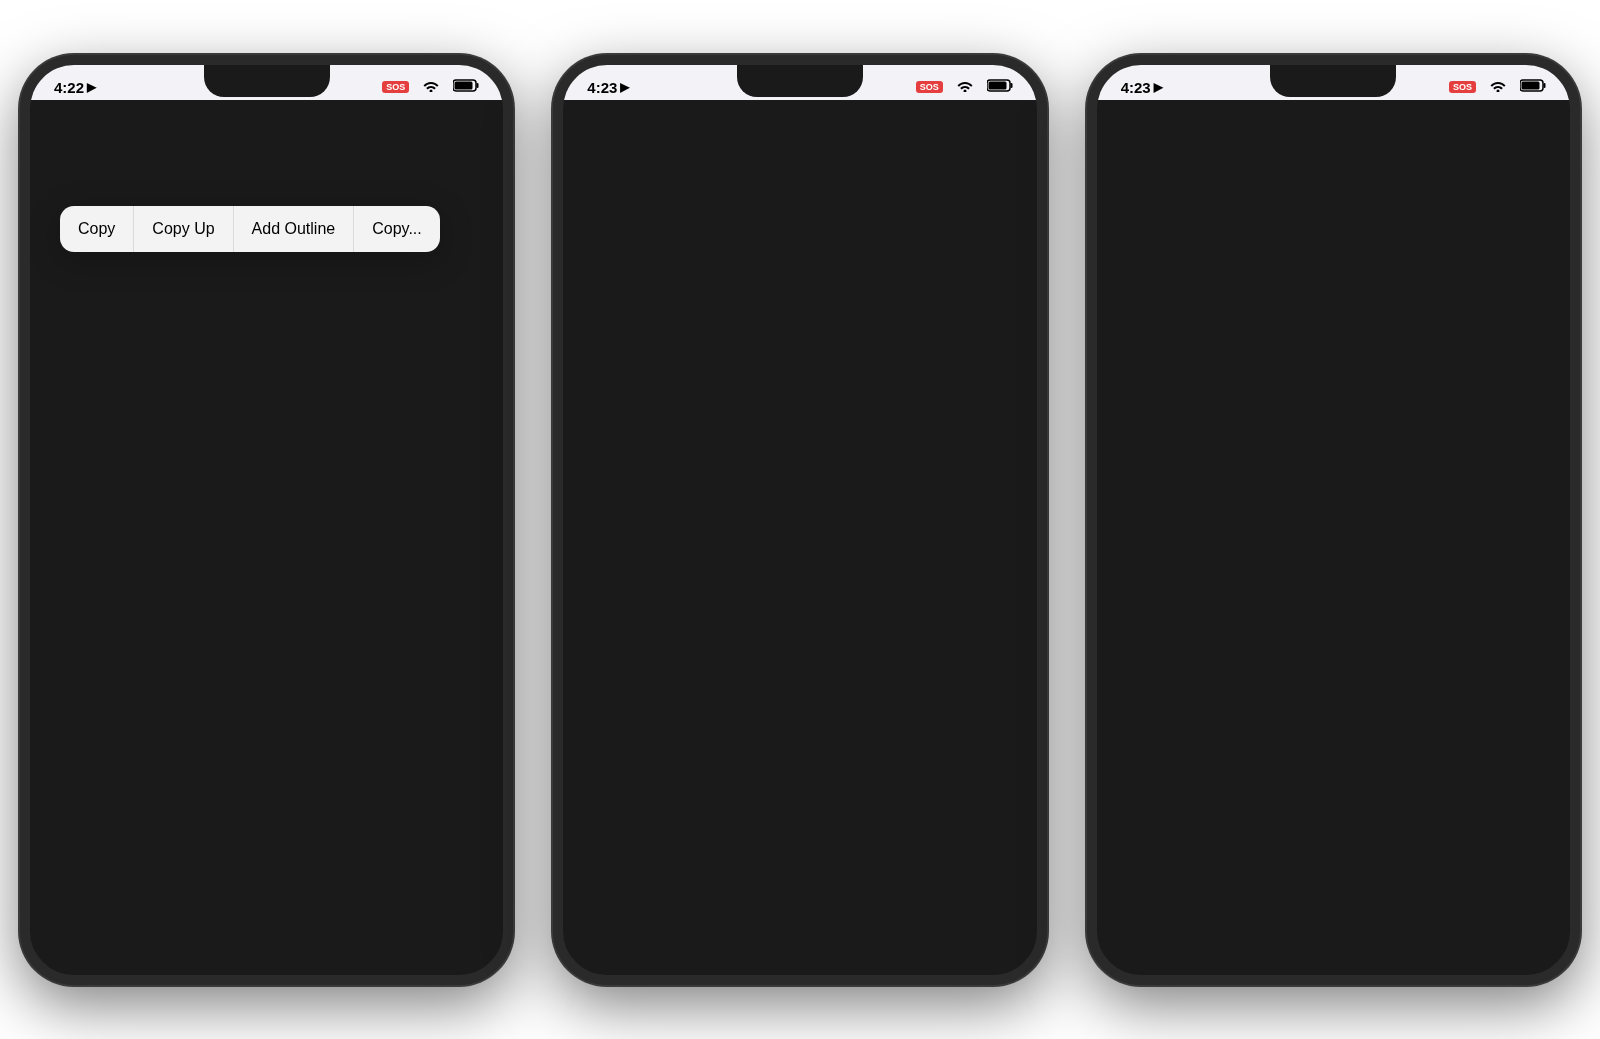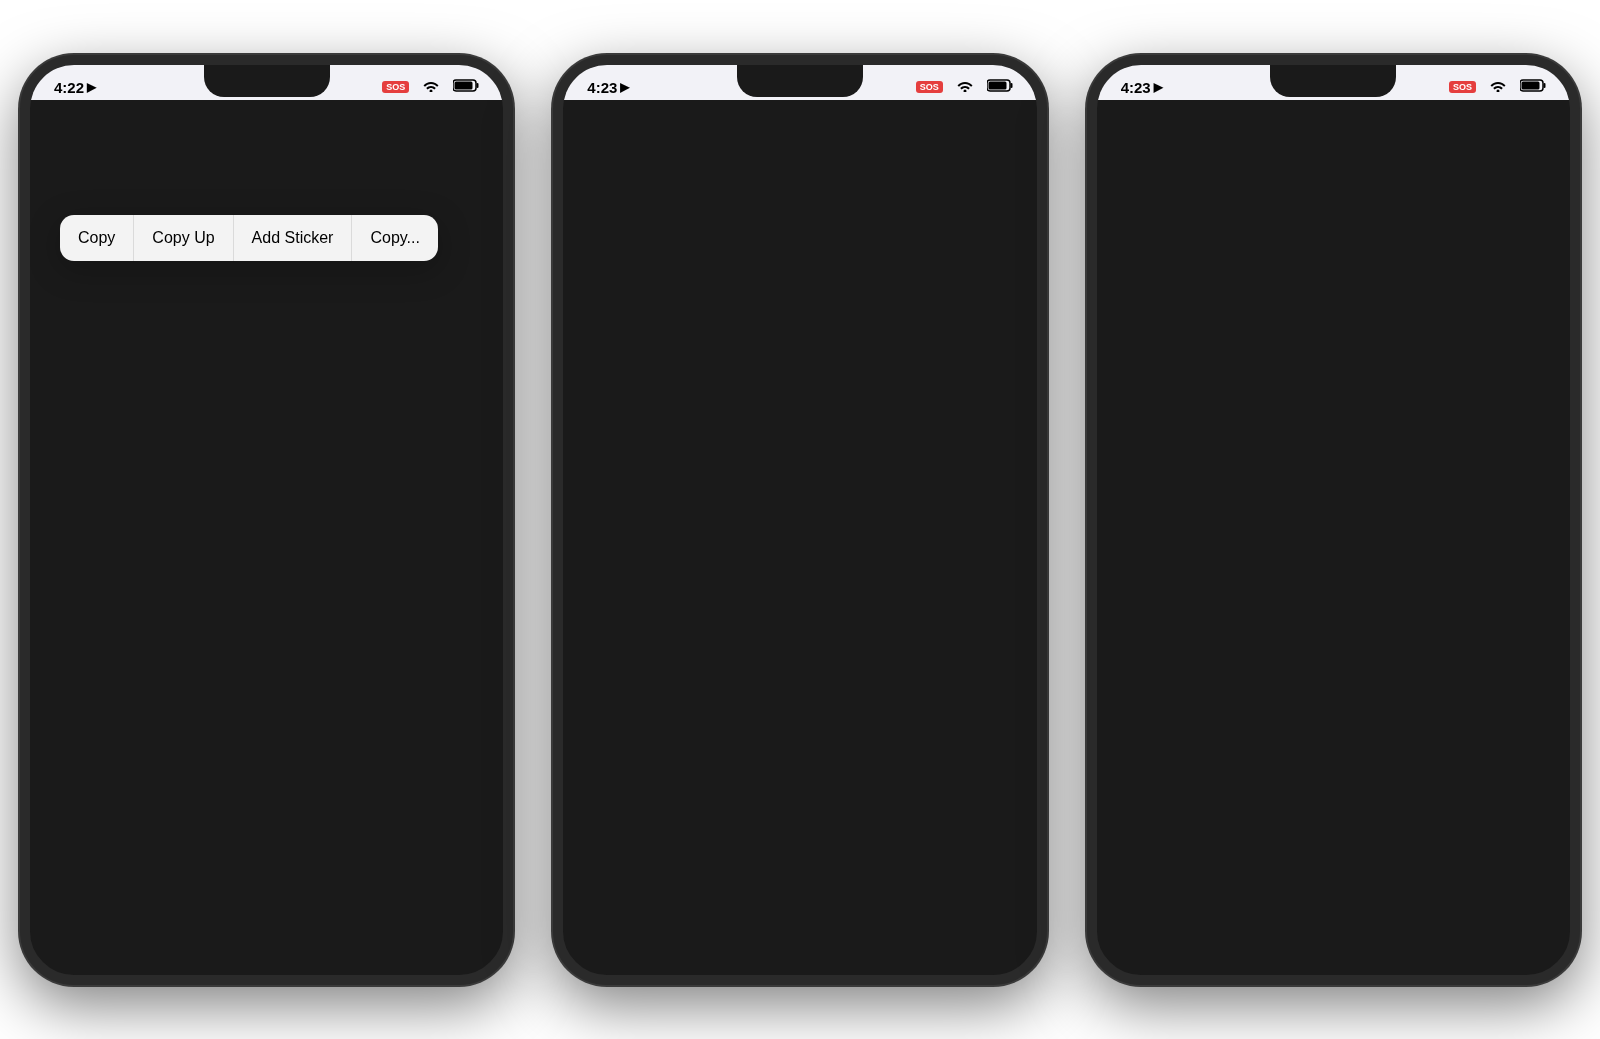--- a/index.html
+++ b/index.html
@@ -498,24 +498,24 @@
 
         <path d="M55 140 Q50 155 60 165" stroke="#c07540" stroke-width="1.5" fill="none" opacity="0.5"></path>
         <path d="M145 140 Q150 155 140 165" stroke="#c07540" stroke-width="1.5" fill="none" opacity="0.5"></path>
 
         <ellipse cx="75" cy="248" rx="22" ry="14" fill="#d4854a"></ellipse>
         <ellipse cx="125" cy="248" rx="22" ry="14" fill="#d4854a"></ellipse>
 
         <ellipse cx="100" cy="190" rx="30" ry="25" fill="#f0b880" opacity="0.6"></ellipse>
       </svg>
 
-      <div class="context-menu" style="top:41px; left:30px;">
+      <div class="context-menu" style="top:32px; left:30px;">
         <div class="context-menu-item">Copy</div>
         <div class="context-menu-item">Copy Up</div>
-        <div class="context-menu-item">Add Sticker</div>
+        <div class="context-menu-item">Add Outline</div>
         <div class="context-menu-item">Copy...</div>
       </div>
     </div>
 
     <div class="thumbnail-strip">
       <div class="thumb" style="background:linear-gradient(135deg,#c9a87a,#8b6340);"></div>
       <div class="thumb" style="background:linear-gradient(135deg,#d4a070,#9b7050);"></div>
       <div class="thumb" style="background:linear-gradient(135deg,#c0a080,#805030);"></div>
       <div class="thumb" style="background:linear-gradient(135deg,#d8b090,#a07050);"></div>
       <div class="thumb" style="background:linear-gradient(135deg,#c8a078,#885838);"></div>

